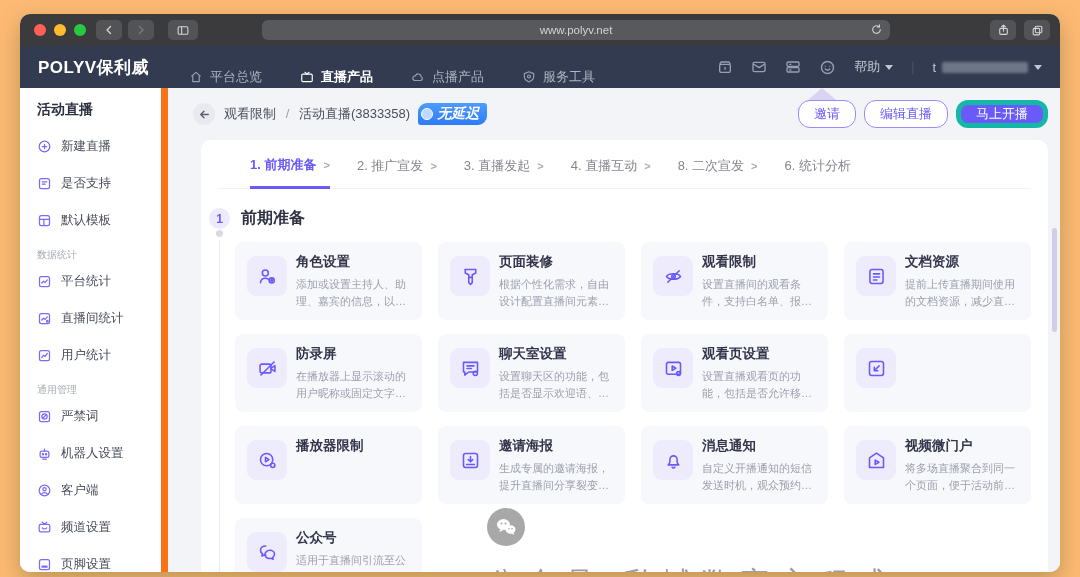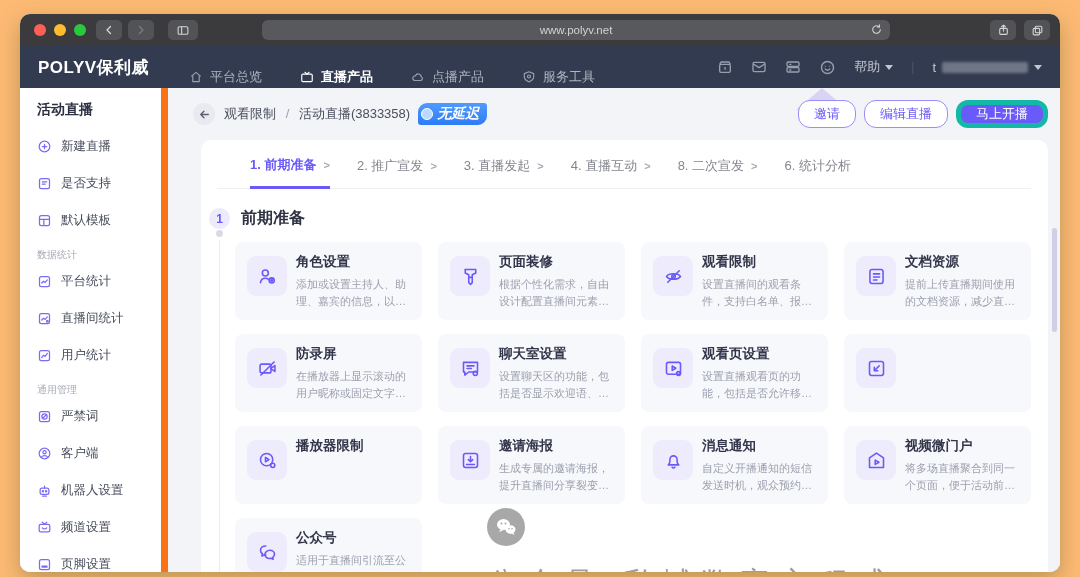--- a/index.html
+++ b/index.html
@@ -296,38 +296,38 @@
               <svg width="15" height="15" viewBox="0 0 24 24" fill="none" stroke="currentColor" stroke-width="2" stroke-linecap="round">
                 <rect x="4" y="4" width="16" height="16" rx="3"></rect>
                 <circle cx="12" cy="12" r="4.2"></circle>
                 <path d="M9.2 14.8l5.6-5.6"></path>
               </svg>
             </span>
           <span>严禁词</span>
         </div>
         <div class="sb-item">
           <span class="ic">
-              <svg width="15" height="15" viewBox="0 0 24 24" fill="none" stroke="currentColor" stroke-width="2" stroke-linecap="round">
-                <circle cx="12" cy="12" r="8.5"></circle>
-                <circle cx="12" cy="10" r="2.6"></circle>
-                <path d="M6.8 18a6.5 6.5 0 0 1 10.4 0"></path>
-              </svg>
-            </span>
-          <span>客户端</span>
-        </div>
-        <div class="sb-item">
-          <span class="ic">
               <svg width="15" height="15" viewBox="0 0 24 24" fill="none" stroke="currentColor" stroke-width="2" stroke-linecap="round" stroke-linejoin="round">
                 <rect x="5" y="8" width="14" height="10" rx="3"></rect>
                 <path d="M12 8V5M9 21h6"></path>
                 <circle cx="9.5" cy="13" r="1"></circle>
                 <circle cx="14.5" cy="13" r="1"></circle>
               </svg>
             </span>
           <span>机器人设置</span>
+        </div>
+        <div class="sb-item">
+          <span class="ic">
+              <svg width="15" height="15" viewBox="0 0 24 24" fill="none" stroke="currentColor" stroke-width="2" stroke-linecap="round">
+                <circle cx="12" cy="12" r="8.5"></circle>
+                <circle cx="12" cy="10" r="2.6"></circle>
+                <path d="M6.8 18a6.5 6.5 0 0 1 10.4 0"></path>
+              </svg>
+            </span>
+          <span>客户端</span>
         </div>
         <div class="sb-item">
           <span class="ic">
               <svg width="15" height="15" viewBox="0 0 24 24" fill="none" stroke="currentColor" stroke-width="2" stroke-linecap="round" stroke-linejoin="round">
                 <rect x="3.5" y="7" width="17" height="12" rx="2.5"></rect>
                 <path d="M8.5 3.5 12 7l3.5-3.5M8.5 12.5s1.2 1.8 3.5 1.8 3.5-1.8 3.5-1.8"></path>
               </svg>
             </span>
           <span>频道设置</span>
         </div>

